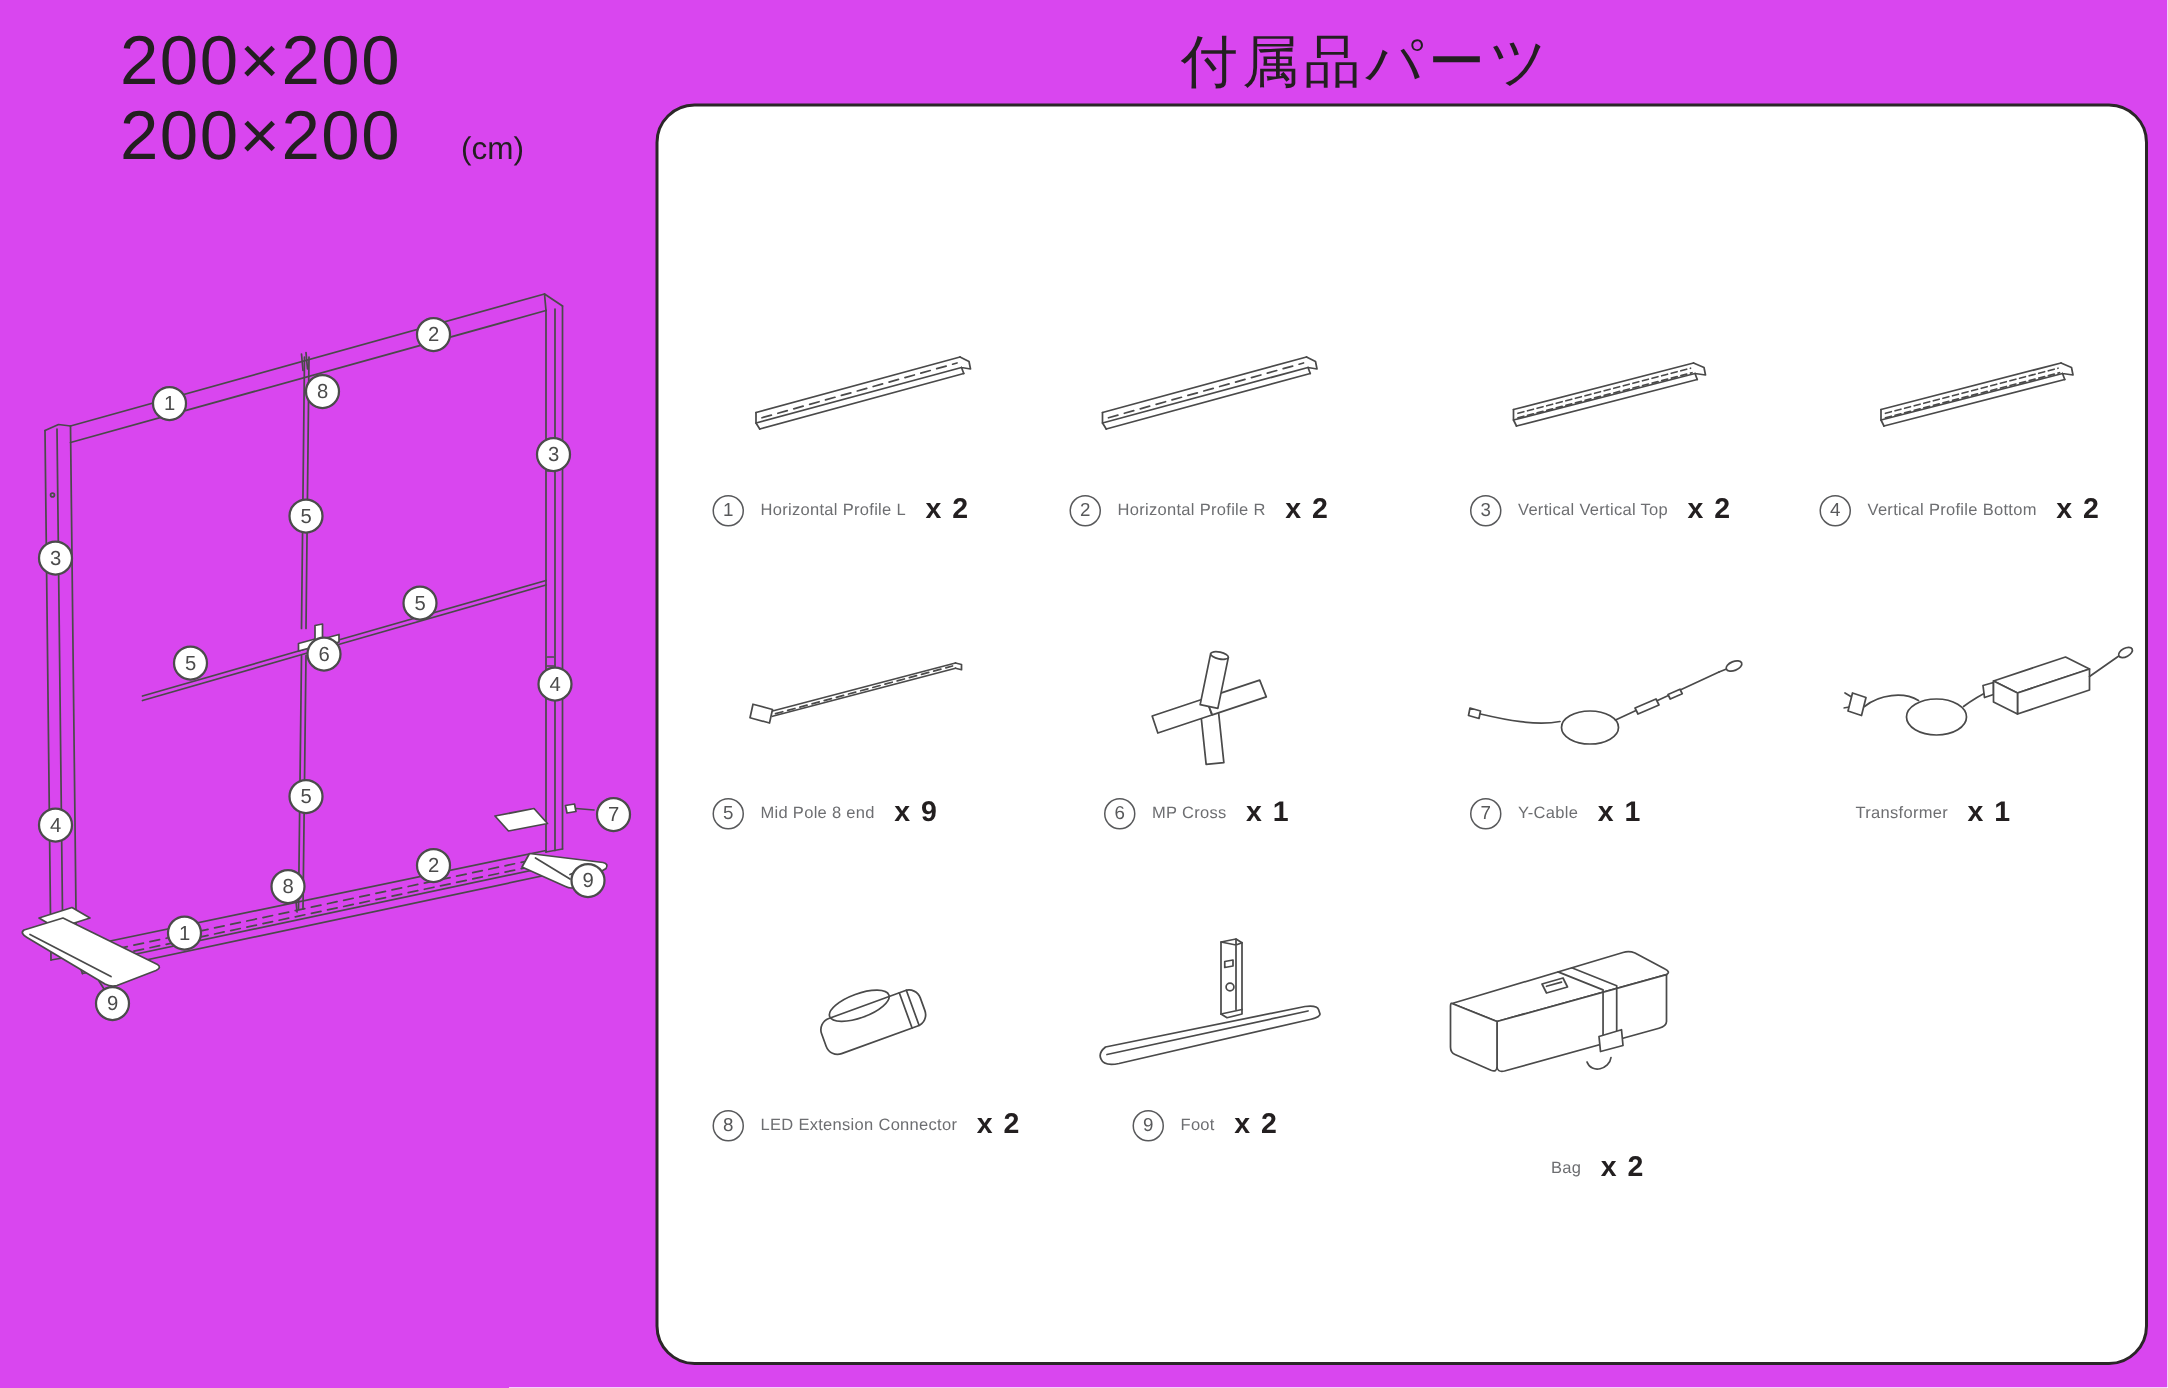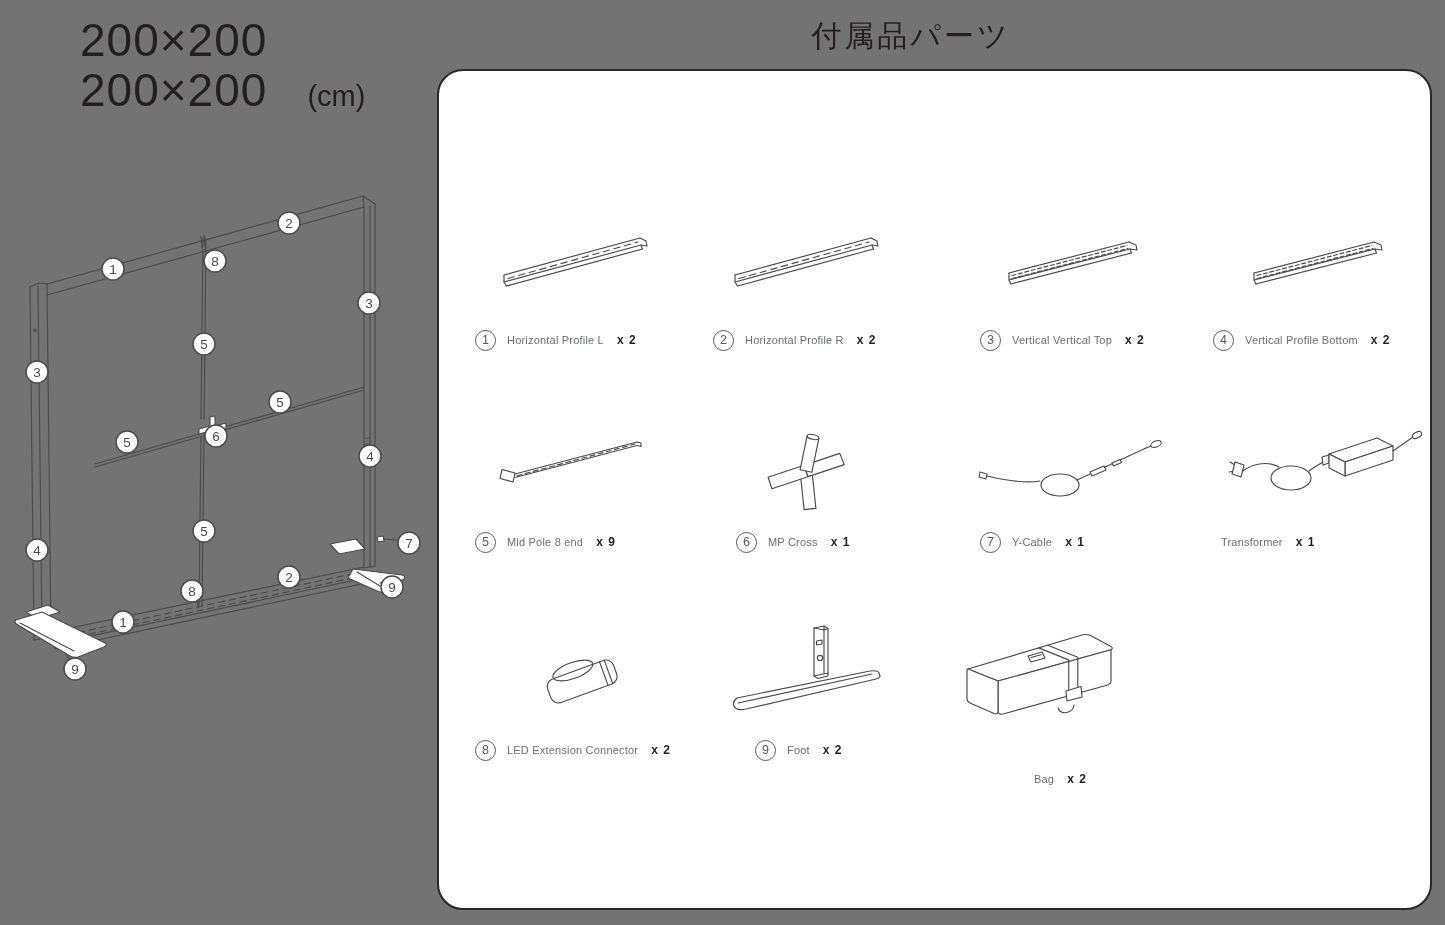--- a/index.html
+++ b/index.html
@@ -1,38 +1,38 @@
 <!DOCTYPE html>
 <html><head>
 <meta charset="utf-8">
 <style>
   html,body{margin:0;padding:0;background:#fff;}
-  .stage{position:relative;width:1445px;height:925px;background:#737373;overflow:hidden;
+  .stage{position:relative;width:1445px;height:925px;background:#d946ef;overflow:hidden;
          font-family:"Liberation Sans","DejaVu Sans",sans-serif;color:#231f20;}
 
   
   .size-title{position:absolute;left:80px;top:16px;font-size:46px;line-height:1.08;
               letter-spacing:1px;color:#231f20;}
-  .size-title .unit{font-size:29px;margin-left:40px;letter-spacing:0;}
+  .size-title .unit{font-size:21px;margin-left:40px;letter-spacing:0;}
   .panel-title{position:absolute;left:751px;top:16px;width:320px;text-align:center;
-               font-size:30px;letter-spacing:3px;color:#231f20;}
+               font-size:38px;letter-spacing:3px;color:#231f20;}
 
   
   .panel{position:absolute;left:437px;top:69px;width:995px;height:841px;
          border:2.5px solid #2b2728;border-radius:26px;background:#fff;box-sizing:border-box;}
 
   .part{position:absolute;}
   .picon{position:absolute;}
   .plabel{position:absolute;display:flex;align-items:center;white-space:nowrap;height:22px;}
   .pnum{width:19px;height:19px;border:1.4px solid #58595b;border-radius:50%;
         display:inline-flex;align-items:center;justify-content:center;
         font-size:12.5px;color:#58595b;margin-right:11px;flex:0 0 auto;line-height:1;}
   .pnum:empty{display:none;}
   .pname{font-size:11px;color:#6d6e71;margin-right:13px;letter-spacing:.2px;}
-  .pqty{font-size:12px;font-weight:bold;color:#231f20;letter-spacing:1px;}
+  .pqty{font-size:19px;font-weight:bold;color:#231f20;letter-spacing:1px;}
 
   
   svg .ln{stroke:#4a4a4a;fill:none;stroke-width:1.15;stroke-linecap:round;stroke-linejoin:round;}
   svg .lnf{stroke:#4a4a4a;fill:#fff;stroke-width:1.15;stroke-linecap:round;stroke-linejoin:round;}
   svg .callout circle{fill:#fff;stroke:#4b4b4b;stroke-width:1.5;}
   svg .callout text{fill:#4b4b4b;font-size:13.5px;text-anchor:middle;
                     font-family:"Liberation Sans","DejaVu Sans",sans-serif;}
   .frame-svg{position:absolute;left:8px;top:188px;}
 </style>
 </head>
@@ -323,21 +323,21 @@
         <path class="ln" d="M14,50 C24,42 40,40 50,46"></path>
         <ellipse class="ln" cx="62" cy="57" rx="20" ry="12"></ellipse>
         <path class="ln" d="M80,50 C88,44 94,41 100,38"></path>
         <path class="lnf" d="M93,36 L100,34 L100,42 L94,44 Z"></path>
         <path class="lnf" d="M100,33 L148,17 L164,25 L116,41 Z"></path>
         <path class="lnf" d="M116,41 L164,25 L164,39 L116,55 Z"></path>
         <path class="lnf" d="M100,33 L116,41 L116,55 L100,47 Z"></path>
         <path class="ln" d="M164,30 L184,16"></path>
         <ellipse class="lnf" cx="188" cy="14" rx="5" ry="2.8" transform="rotate(-28 188 14)"></ellipse>
       </svg>
-      <div class="plabel" style="left:782px;top:460px">
+      <div class="plabel" style="left:798px;top:460px">
 
         <span class="pname">Transformer</span>
         <span class="pqty">x 1</span>
       </div>
     </div>
 
     <div class="part">
       <svg class="picon" style="left:88px;top:560px" width="110" height="85" viewBox="0 0 110 85">
         <g transform="rotate(-20 55 50)">
           <rect class="lnf" x="20" y="38" width="70" height="25" rx="8"></rect>

